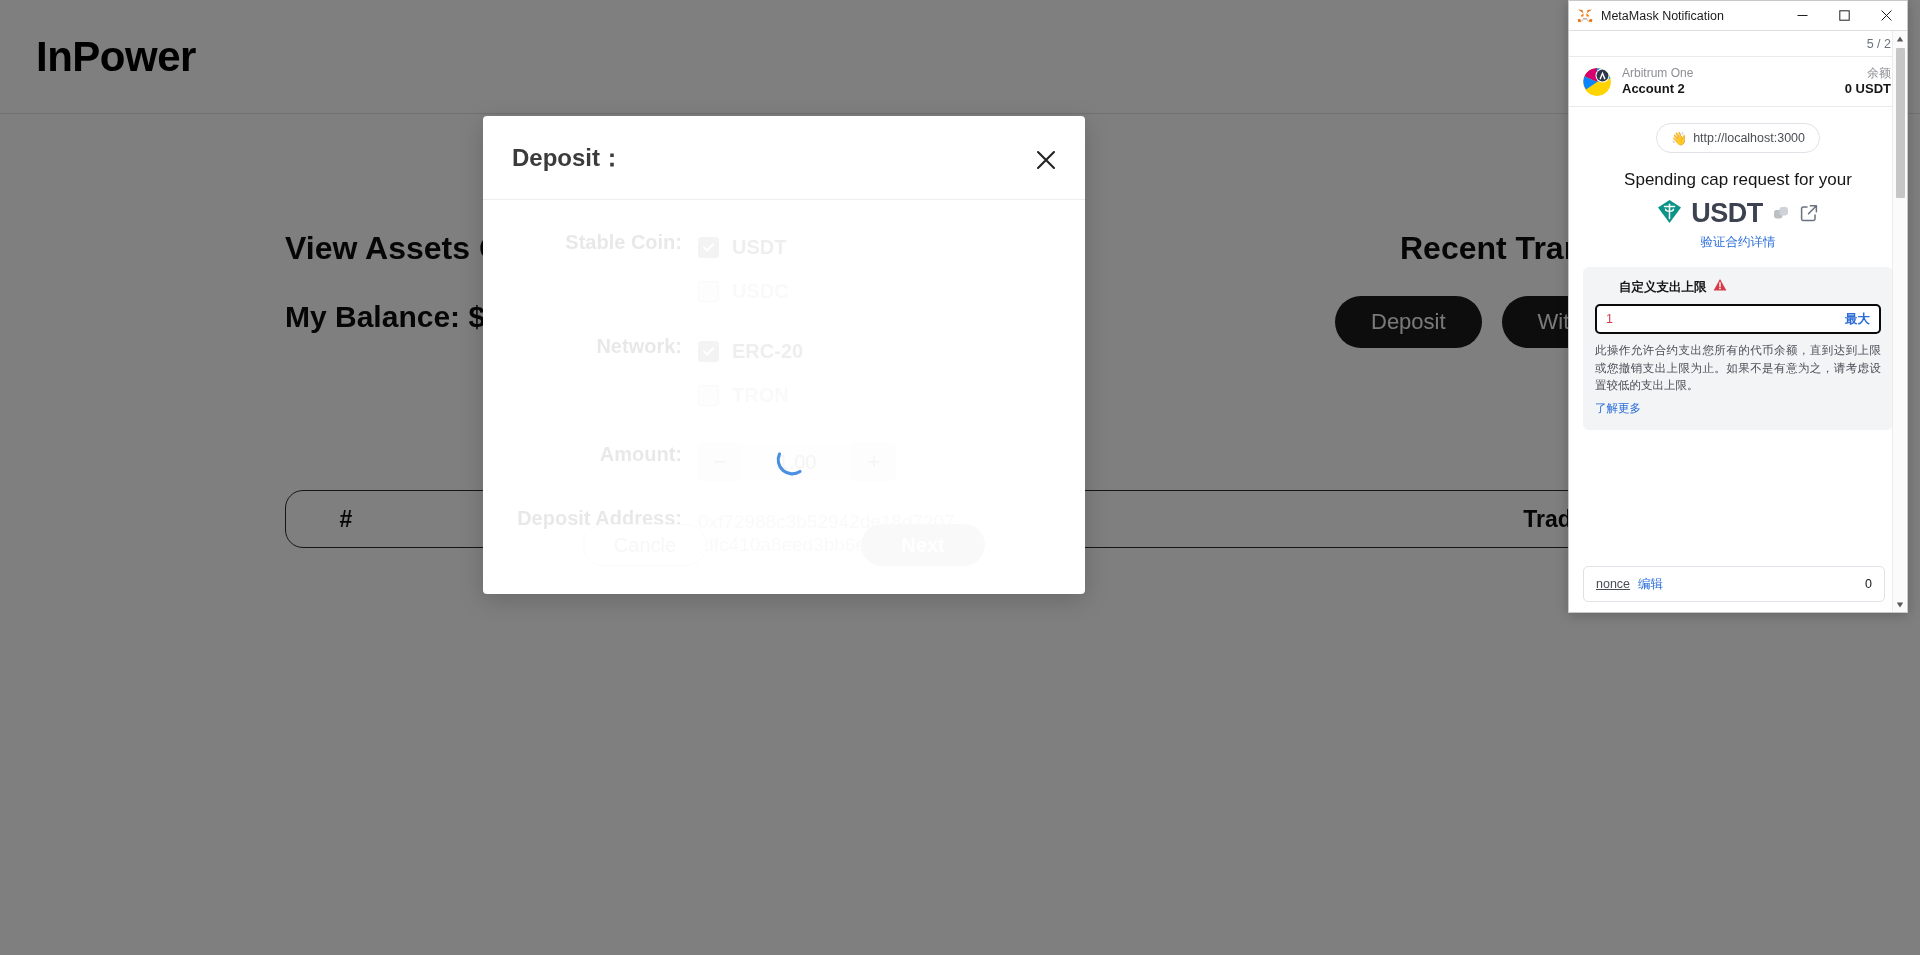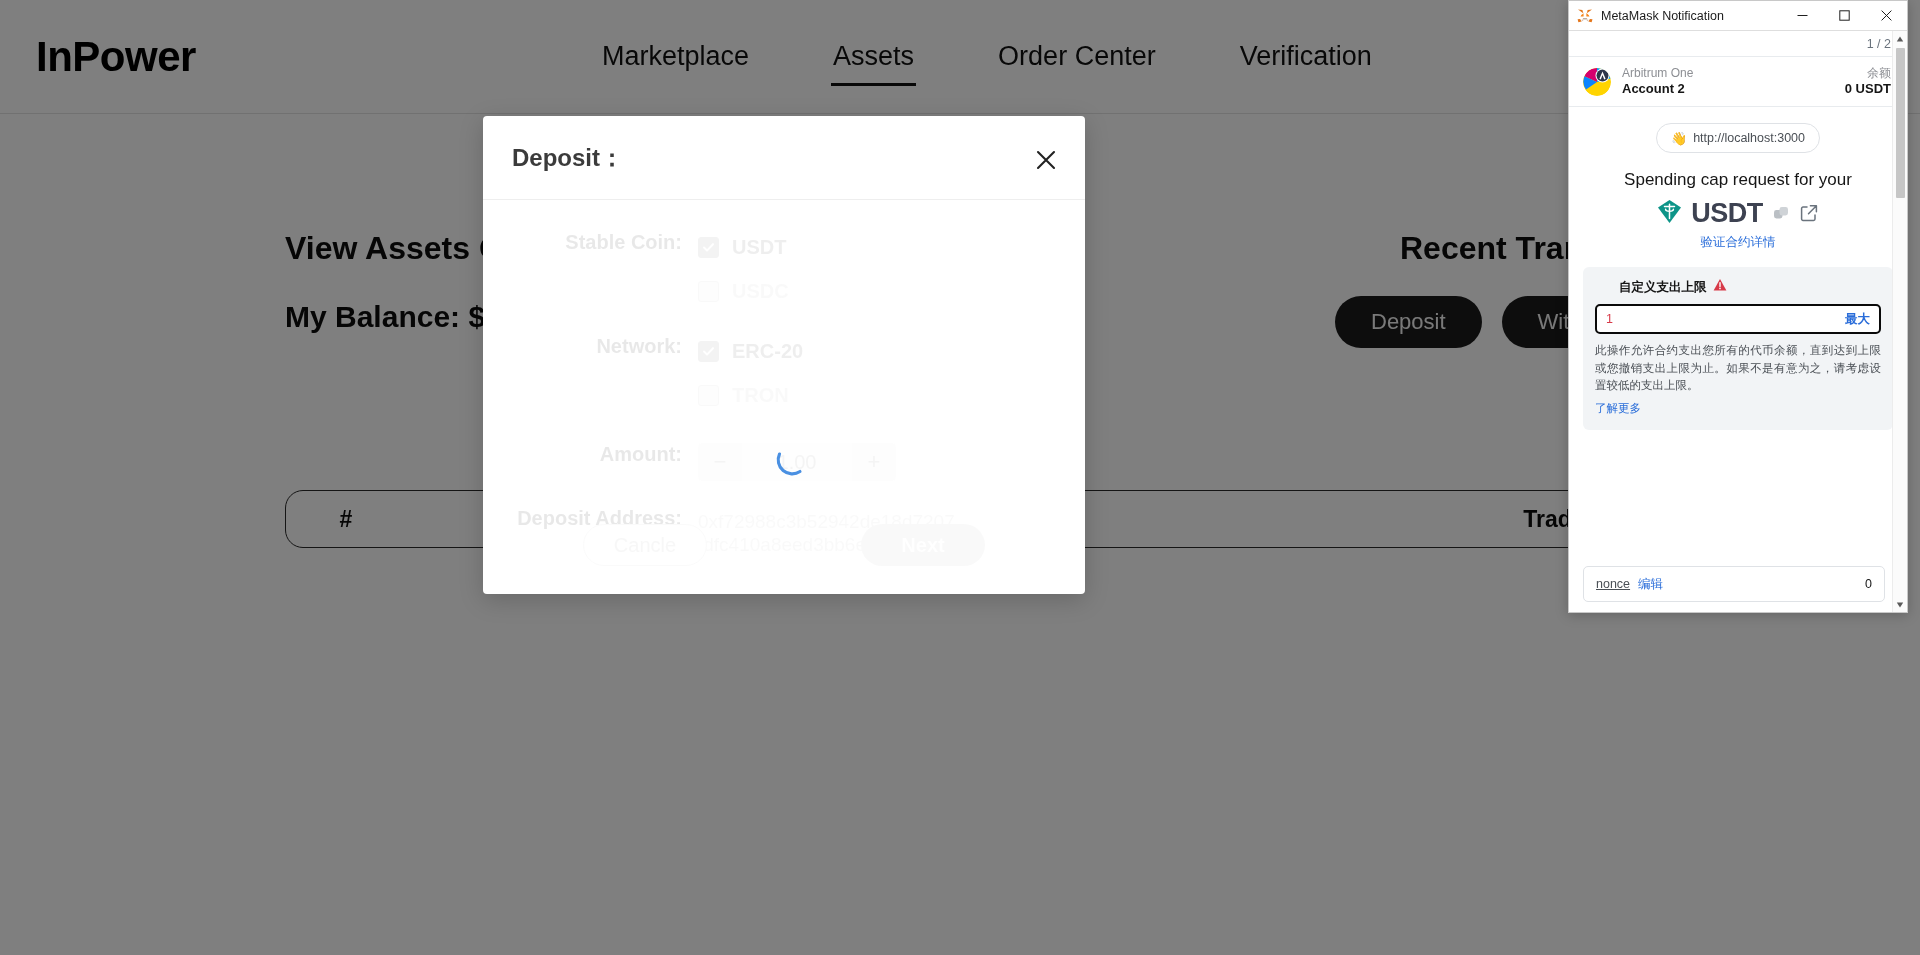--- a/index.html
+++ b/index.html
@@ -311,26 +311,20 @@
     margin-top: 2px; height: 150px; flex: none; cursor: pointer;
   }
 </style>
 </head>
 <body>
 
 <div id="page-root">
 
   <div class="site-header">
     <div class="brand">InPower</div>
-    <nav class="nav">
-      <div class="nav-item">Marketplace</div>
-      <div class="nav-item active">Assets</div>
-      <div class="nav-item">Order Center</div>
-      <div class="nav-item">Verification</div>
-    </nav>
   </div>
   <div class="header-rule"></div>
 
   <div class="content">
 
     <div class="h-row">
       <div class="section-title">View Assets On Blockchain</div>
       <div class="section-title right">Recent Transactions</div>
     </div>
 
@@ -473,21 +467,21 @@
       <span class="mm-winbtn close">
         <svg width="11" height="11" viewBox="0 0 11 11" aria-hidden="true">
             <path d="M0.6 0.6 L10.4 10.4 M10.4 0.6 L0.6 10.4" stroke="#202020" stroke-width="1"></path>
           </svg>
       </span>
     </span>
   </div>
 
   <div class="mm-body">
 
-    <div class="mm-pagecount">1 / 2</div>
+    <div class="mm-pagecount">5 / 2</div>
 
     <div class="mm-account">
       <span class="mm-avatar">
         <svg width="28" height="28" viewBox="0 0 28 28" aria-hidden="true">
           <circle cx="14" cy="14" r="14" fill="#ffd400"></circle>
           <path d="M14 0 A14 14 0 0 0 1.4 8.2 L14 14 Z" fill="#d6006e"></path>
           <path d="M1.4 8.2 A14 14 0 0 0 3 21.5 L14 14 Z" fill="#0a84ff"></path>
           <path d="M14 0 A14 14 0 0 1 27.6 10.5 L14 14 Z" fill="#00a3ff"></path>
           <circle cx="19.5" cy="7.5" r="7" fill="#ffffff"></circle>
           <circle cx="19.5" cy="7.5" r="6" fill="#2d374b"></circle>

